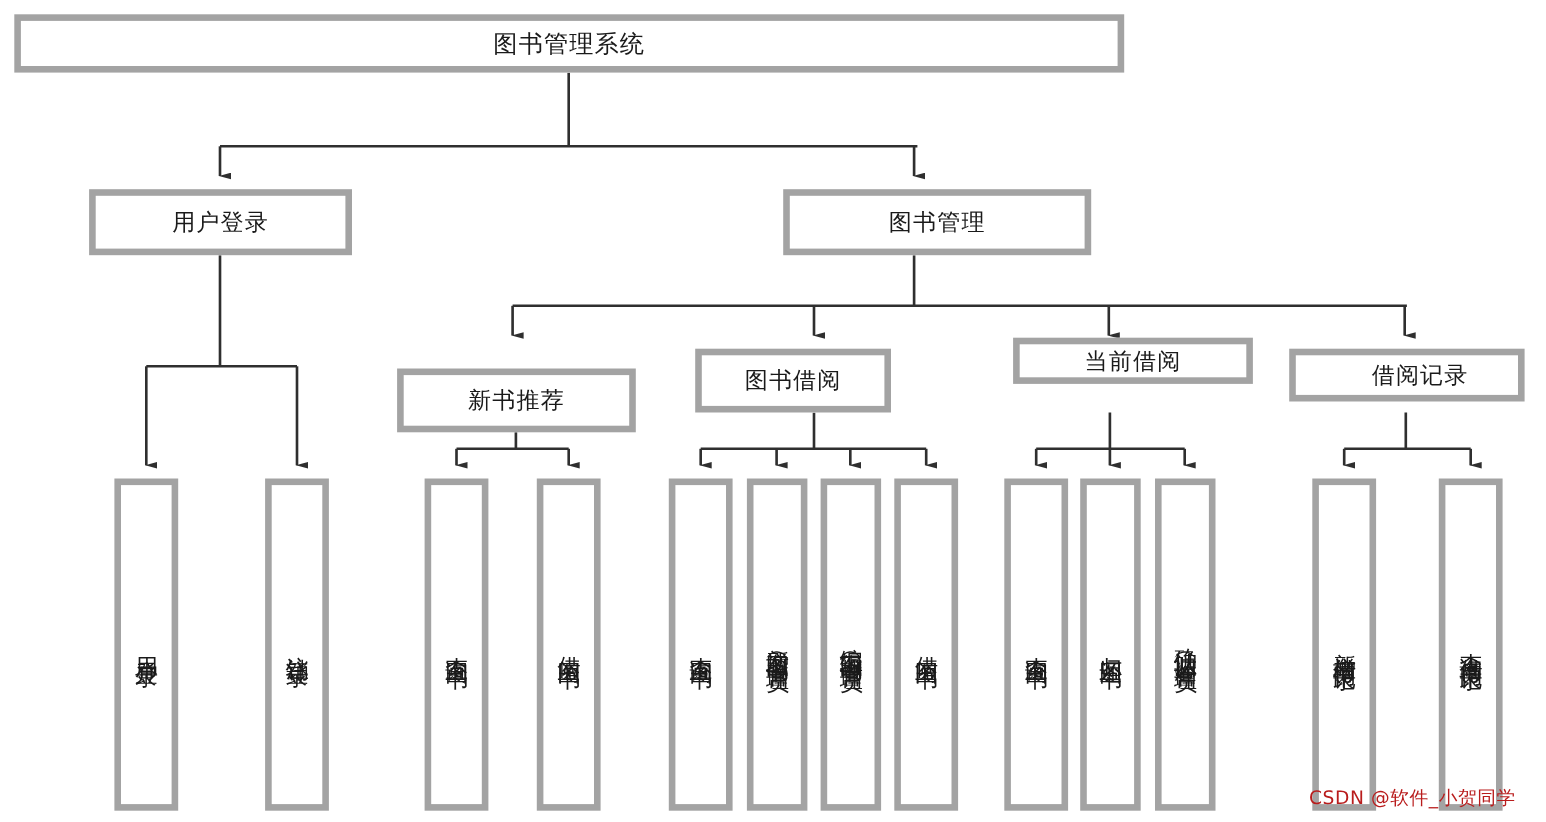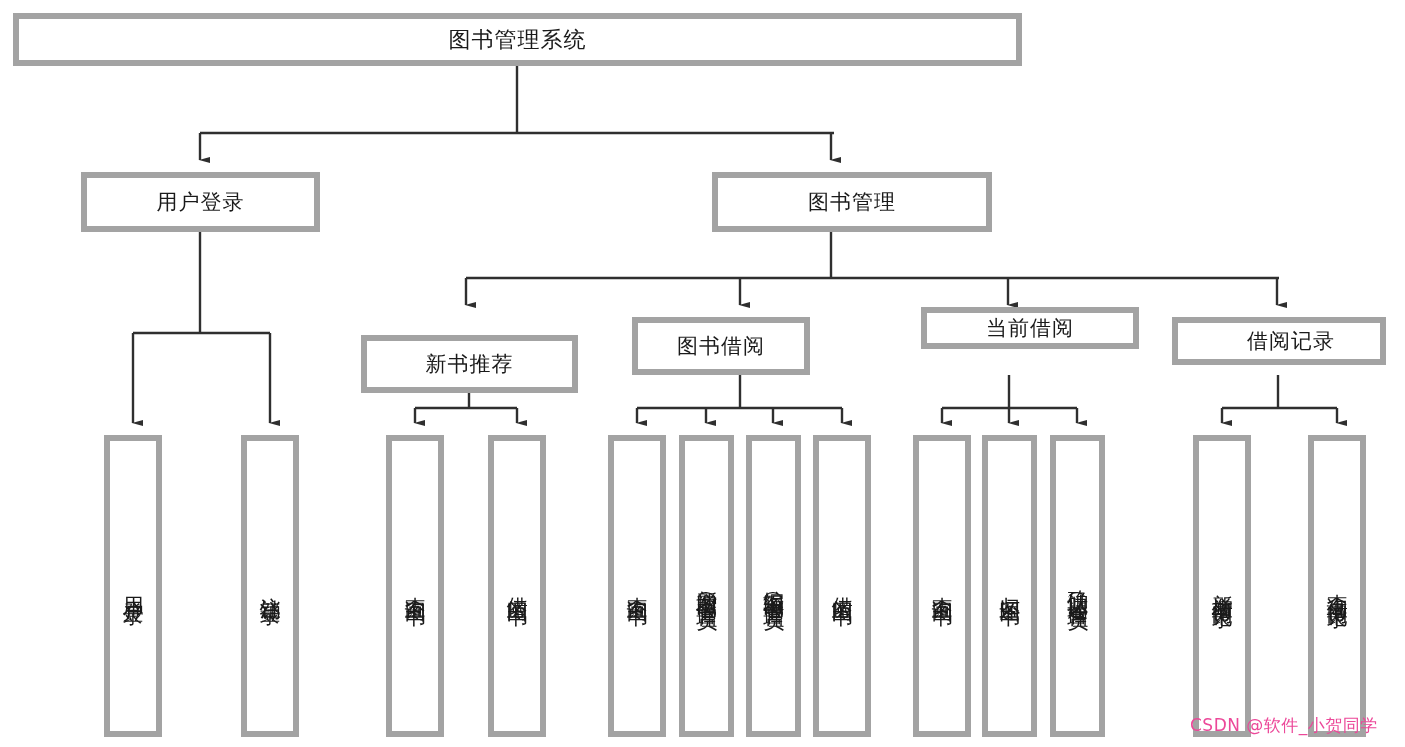--- a/index.html
+++ b/index.html
@@ -39,21 +39,21 @@
     text-orientation:upright;
     line-height:1.08;
     letter-spacing:3px;
     white-space:nowrap;
     text-align:center;
   }
   .watermark{
     position:absolute;
     left:1190px;top:714px;
     font-size:17px;
-    color:#ec4899;
+    color:#b91c1c;
     letter-spacing:0.5px;
     white-space:nowrap;
   }
 </style>
 </head>
 <body>
 
 <div id="stage">
 
   <svg class="edges" viewBox="0 0 1405 747">

